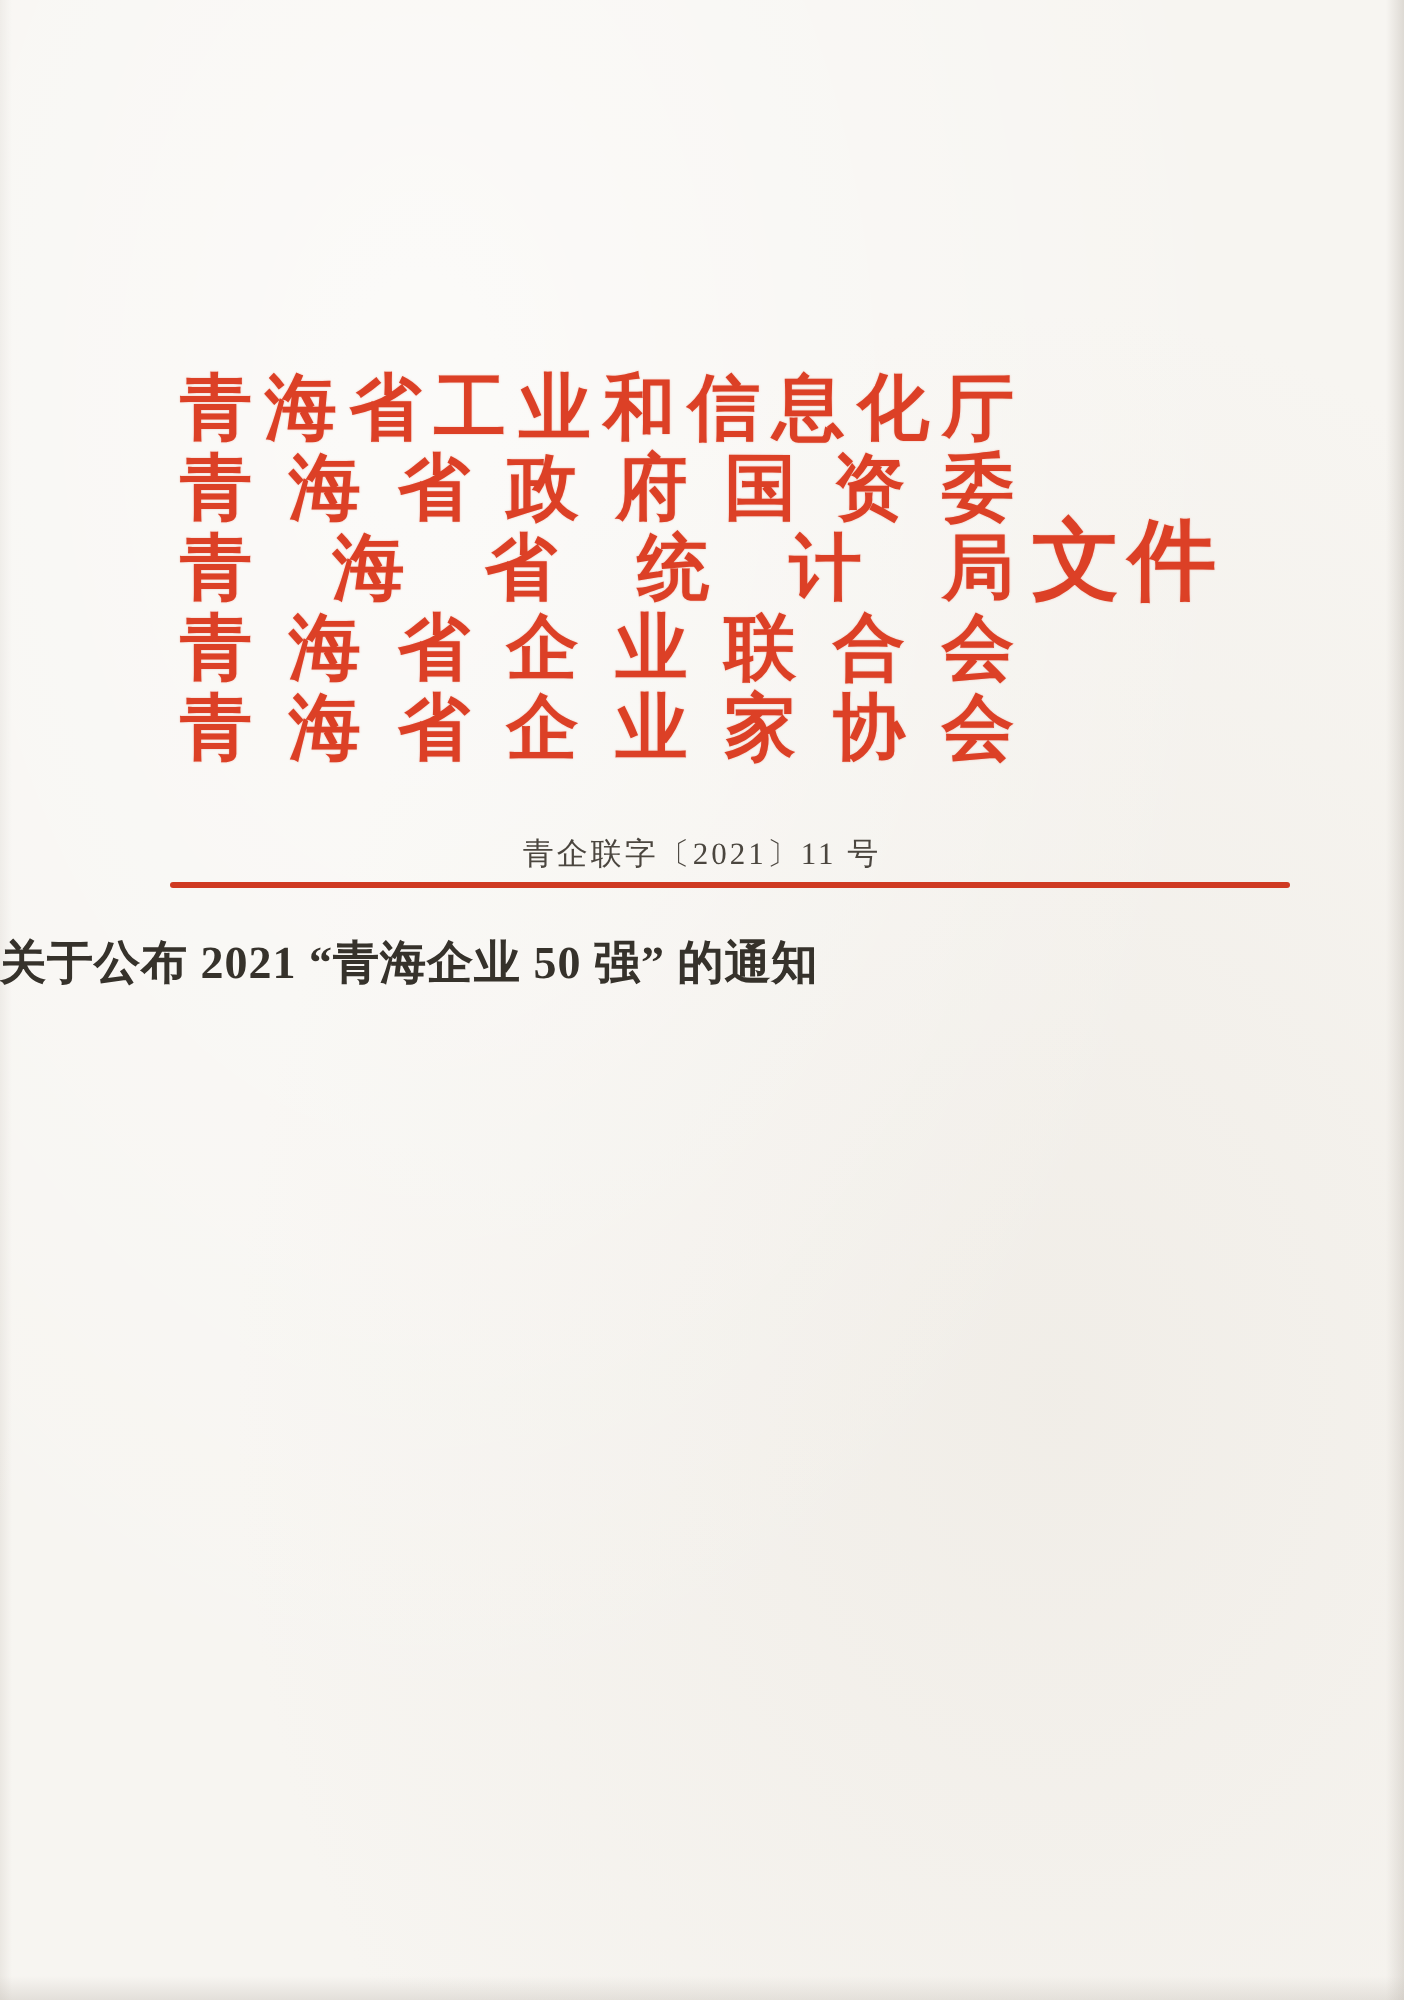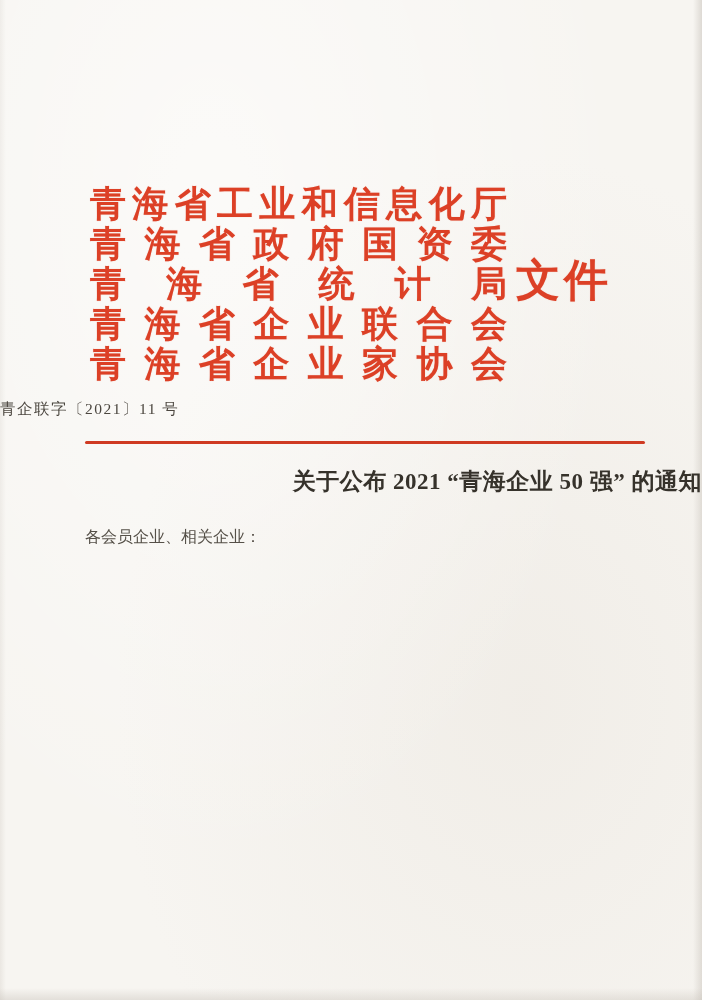--- a/index.html
+++ b/index.html
@@ -53,43 +53,44 @@
     line-height: 62px;
     font-weight: bold;
     color: #dc4026;
     letter-spacing: 4px;
     text-shadow: 0 0 1px rgba(220,64,38,0.35);
   }
 
   .doc-number {
     position: absolute;
     left: 0;
-    top: 399px;
+    top: 417px;
     width: 100%;
+    text-align: center;
     font-size: 15.5px;
     letter-spacing: 1.5px;
     color: #4b463f;
   }
 
   .red-rule {
     position: absolute;
     left: 85px;
     top: 441px;
     width: 560px;
     height: 3px;
     background: #cf3a22;
     border-radius: 2px;
   }
 
   .doc-title {
     position: absolute;
     left: 0;
     top: 466px;
     width: 100%;
-    text-align: right;
+    text-align: left;
     font-size: 23px;
     font-weight: bold;
     letter-spacing: 0.5px;
     color: #36322b;
   }
 
   .doc-body {
     position: absolute;
     left: 85px;
     top: 518px;
@@ -166,14 +167,13 @@
 
 <div class="doc-type">文件</div>
 
 <div class="doc-number">青企联字〔2021〕11 号</div>
 
 <div class="red-rule"></div>
 
 <div class="doc-title">关于公布 2021 “青海企业 50 强” 的通知</div>
 
 <div class="doc-body">
-  <p class="salutation">各会员企业、相关企业：</p>
 </div>
 
 </body></html>

